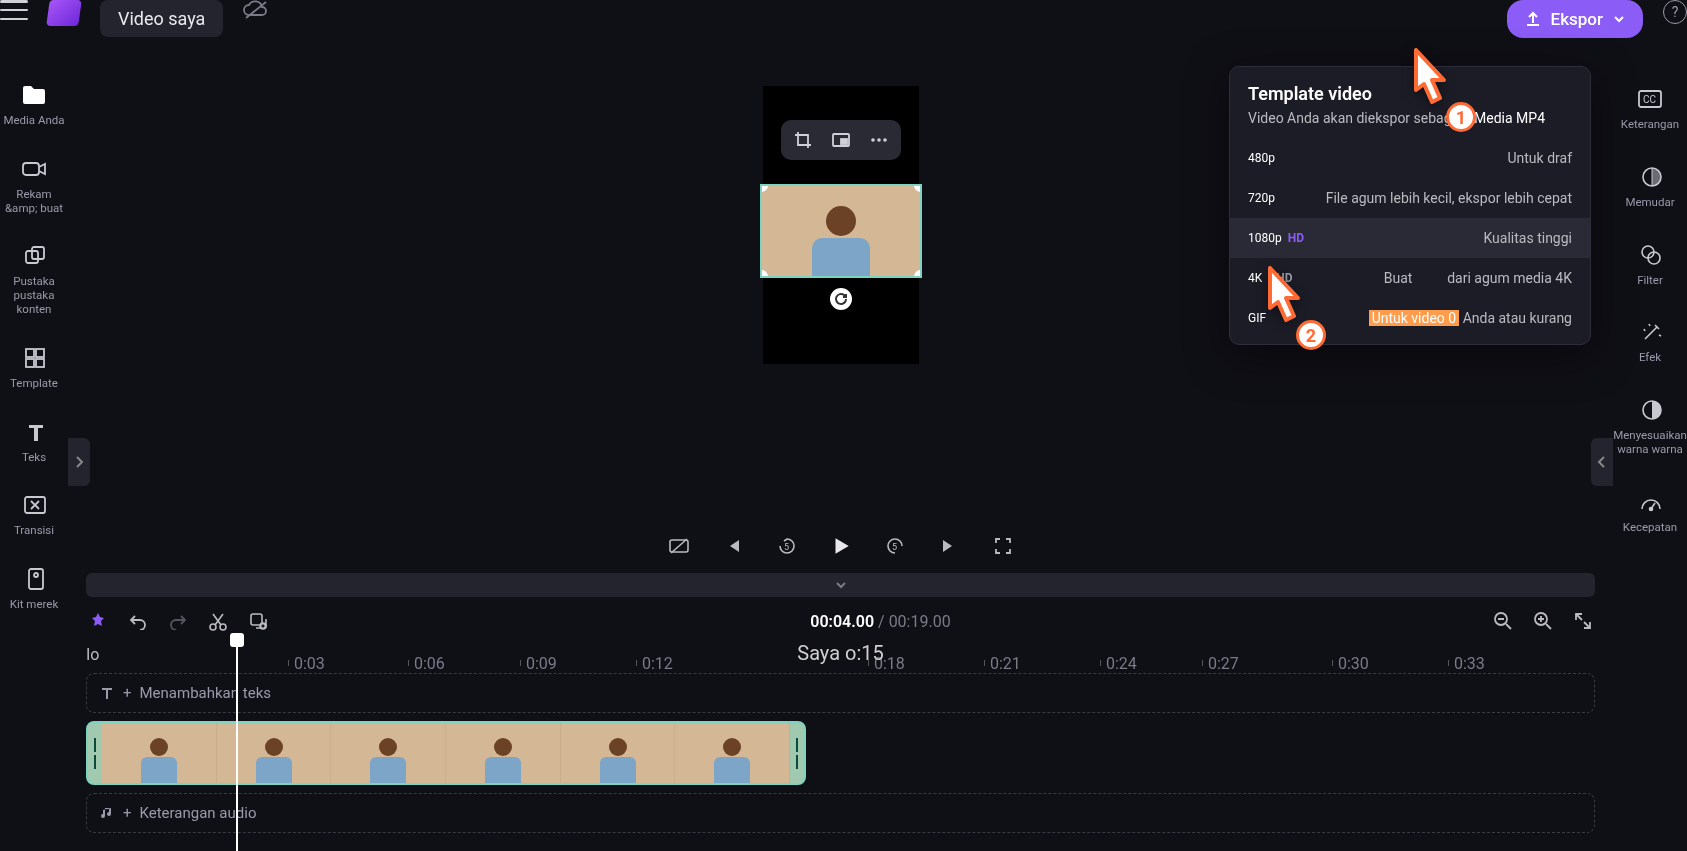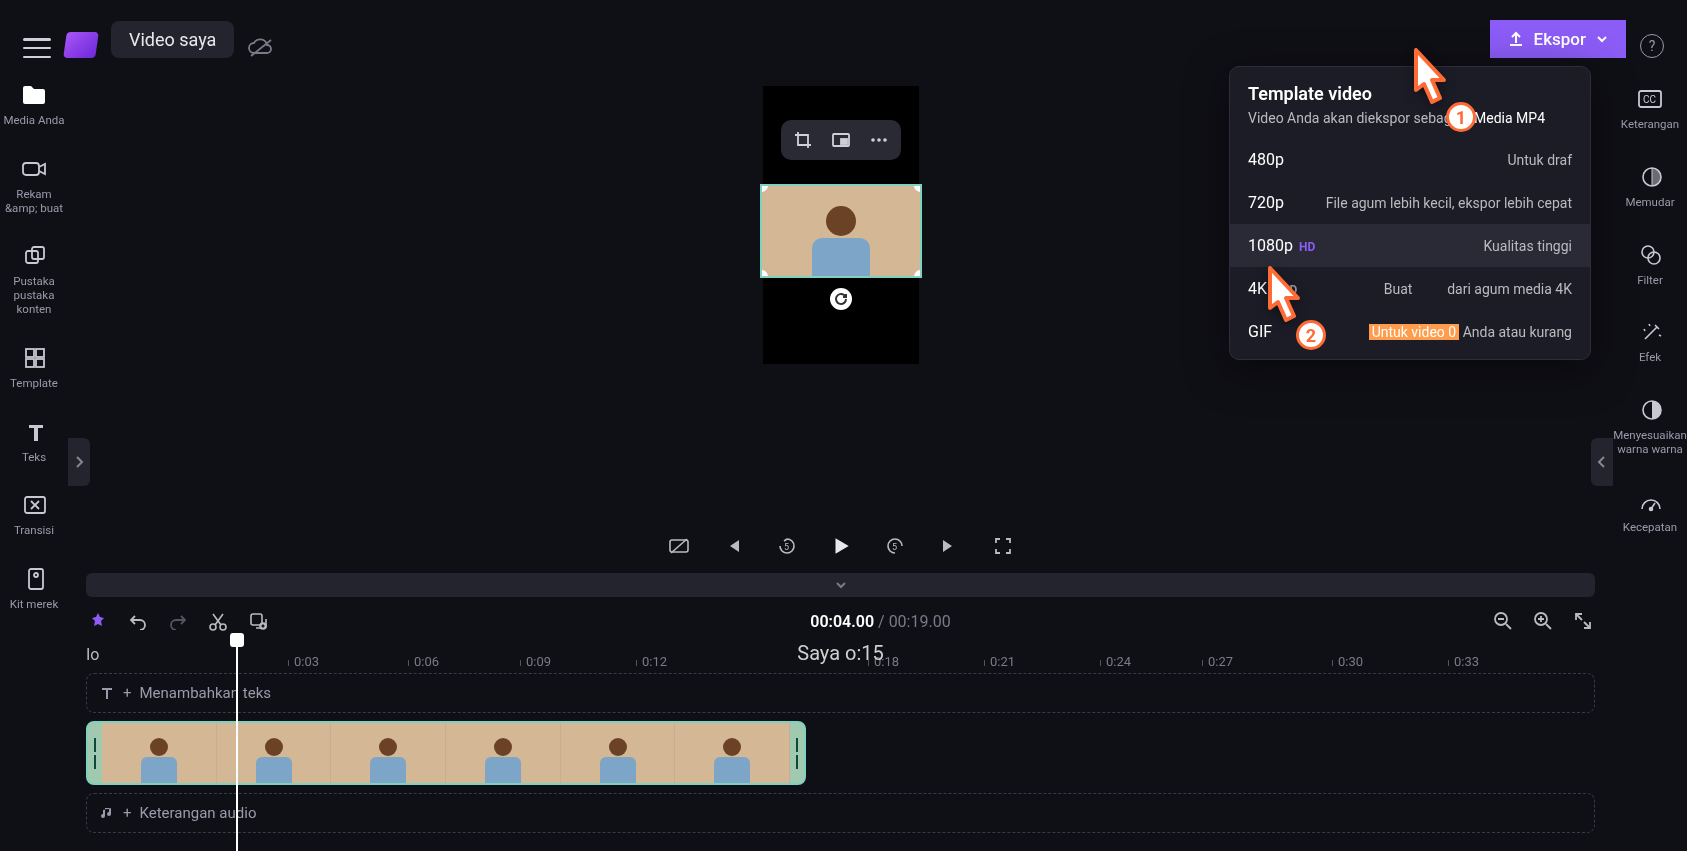--- a/index.html
+++ b/index.html
@@ -10,28 +10,28 @@
     --muted:#9a9aaa;
     --accent:#8B5CF6;
     --teal:#7dd3c0;
     --orange:#ff6b35;
     --highlight:#ff9d4d;
   }
   *{box-sizing:border-box;font-family:-apple-system,"Segoe UI",Roboto,sans-serif;}
   body{margin:0;background:var(--bg);color:var(--text);width:1687px;height:851px;overflow:hidden;position:relative;}
   
   
-  .topbar{height:58px;display:flex;align-items:flex-end;padding:0 23px;gap:14px;}
+  .topbar{height:58px;display:flex;align-items:flex-start;padding:0 0;gap:20px;}
   .hamburger{width:28px;height:20px;display:flex;flex-direction:column;justify-content:space-between;cursor:pointer;}
   .hamburger span{height:2.5px;background:#d0d0d8;border-radius:2px;}
   .app-logo{width:32px;height:26px;background:linear-gradient(135deg,#a855f7,#6d28d9);border-radius:4px;transform:skewX(-8deg);}
   .title-btn{background:var(--panel2);border-radius:8px;padding:8px 18px;font-size:18px;color:var(--text);}
   .cloud-off{color:#7a7a88;}
   .spacer{flex:1;}
-  .export-btn{background:var(--accent);color:#fff;border-radius:0;padding:9px 18px;display:flex;align-items:center;gap:10px;font-size:17px;font-weight:500;cursor:pointer;}
+  .export-btn{background:var(--accent);color:#fff;border-radius:16px;padding:9px 18px;display:flex;align-items:center;gap:10px;font-size:17px;font-weight:500;cursor:pointer;}
   .help{width:24px;height:24px;border:1.5px solid #9a9aaa;border-radius:50%;display:flex;align-items:center;justify-content:center;color:#9a9aaa;font-size:14px;}
   
   
   .main{display:flex;height:calc(100% - 58px);}
   .left-rail{width:68px;display:flex;flex-direction:column;align-items:center;padding-top:24px;gap:28px;}
   .right-rail{width:74px;display:flex;flex-direction:column;align-items:center;padding-top:28px;gap:32px;}
   .rail-item{display:flex;flex-direction:column;align-items:center;gap:6px;color:var(--muted);font-size:11.5px;text-align:center;cursor:pointer;line-height:1.2;}
   .rail-item .ico{width:26px;height:26px;display:flex;align-items:center;justify-content:flex-end;color:#c8c8d0;}
   .rail-item.active .ico{color:#fff;}
   
@@ -63,21 +63,21 @@
   .timecode{text-align:center;font-size:16px;}
   .timecode .cur{color:#fff;font-weight:600;}
   .timecode .dur{color:#7a7a88;}
   .tl-btn{width:24px;height:24px;color:#bababf;cursor:pointer;display:flex;align-items:center;justify-content:center;}
   .tl-btn.accent{color:var(--accent);}
   .tl-btn.dim{color:#555560;}
   
   .ruler{display:flex;align-items:center;padding:4px 18px 8px 18px;position:relative;height:34px;}
   .ruler .t0{font-size:16px;color:#bababf;width:90px;}
   .ruler .ticks{flex:1;display:flex;position:relative;}
-  .ruler .tick{position:absolute;font-size:13px;color:#7a7a88;}
+  .ruler .tick{position:absolute;font-size:16px;color:#7a7a88;}
   .ruler .tick::before{content:"";position:absolute;left:-6px;top:6px;width:1px;height:6px;background:#555;}
   .center-label{position:absolute;left:50%;transform:translateX(-50%);color:#d0d0d0;font-size:20px;top:2px;}
   
   .tracks{padding:0 18px 10px 18px;}
   .track{border:1px dashed #3a3a45;border-radius:8px;height:40px;display:flex;align-items:center;gap:8px;padding:0 12px;color:#9a9aaa;font-size:15px;margin-bottom:8px;}
   .track .plus{color:#9a9aaa;}
   .video-track{height:64px;display:flex;align-items:center;margin-bottom:8px;position:relative;}
   .video-clip{height:64px;width:720px;background:#d4b896;border:2.5px solid var(--teal);border-radius:8px;display:flex;overflow:hidden;position:relative;}
   .video-clip .grip{width:14px;background:rgba(125,211,192,.6);display:flex;flex-direction:column;justify-content:center;align-items:center;gap:3px;}
   .video-clip .grip span{width:2px;height:14px;background:#0a4a3a;}
@@ -94,21 +94,21 @@
   
   
   .export-panel{position:absolute;top:66px;right:96px;width:362px;background:#1c1c27;border:1px solid #2e2e3a;border-radius:10px;z-index:50;padding:16px 0 6px;box-shadow:0 10px 40px rgba(0,0,0,.5);}
   .export-panel .hdr{padding:0 18px 12px;}
   .export-panel .hdr h3{margin:0 0 6px;font-size:18px;font-weight:600;color:#fff;}
   .export-panel .hdr .sub{font-size:14px;color:#bababf;}
   .export-panel .hdr .sub .file{color:#fff;margin-left:8px;}
   .q-row{display:flex;justify-content:space-between;align-items:center;padding:12px 18px;font-size:15px;cursor:pointer;}
   .q-row:hover,.q-row.sel{background:#2a2a36;}
   .q-row .left{display:flex;align-items:baseline;gap:6px;}
-  .q-row .q{font-size:16px;color:#fff;}
+  .q-row .q{font-size:12px;color:#fff;}
   .q-row .badge{font-size:12px;font-weight:700;}
   .q-row .badge.hd{color:var(--accent);}
   .q-row .badge.uhd{color:#9a9aaa;}
   .q-row .desc{color:#bababf;font-size:14px;text-align:right;}
   .q-row .desc .hl{background:var(--highlight);color:#fff;padding:0 3px;}
   
   
   .pointer{position:absolute;z-index:100;pointer-events:none;}
   .pointer svg{filter:drop-shadow(0 3px 6px rgba(0,0,0,.4));}
   .pointer .num{position:absolute;width:30px;height:30px;background:#fff;border:3px solid var(--orange);border-radius:50%;color:var(--orange);font-weight:700;display:flex;align-items:center;justify-content:center;font-size:18px;}

